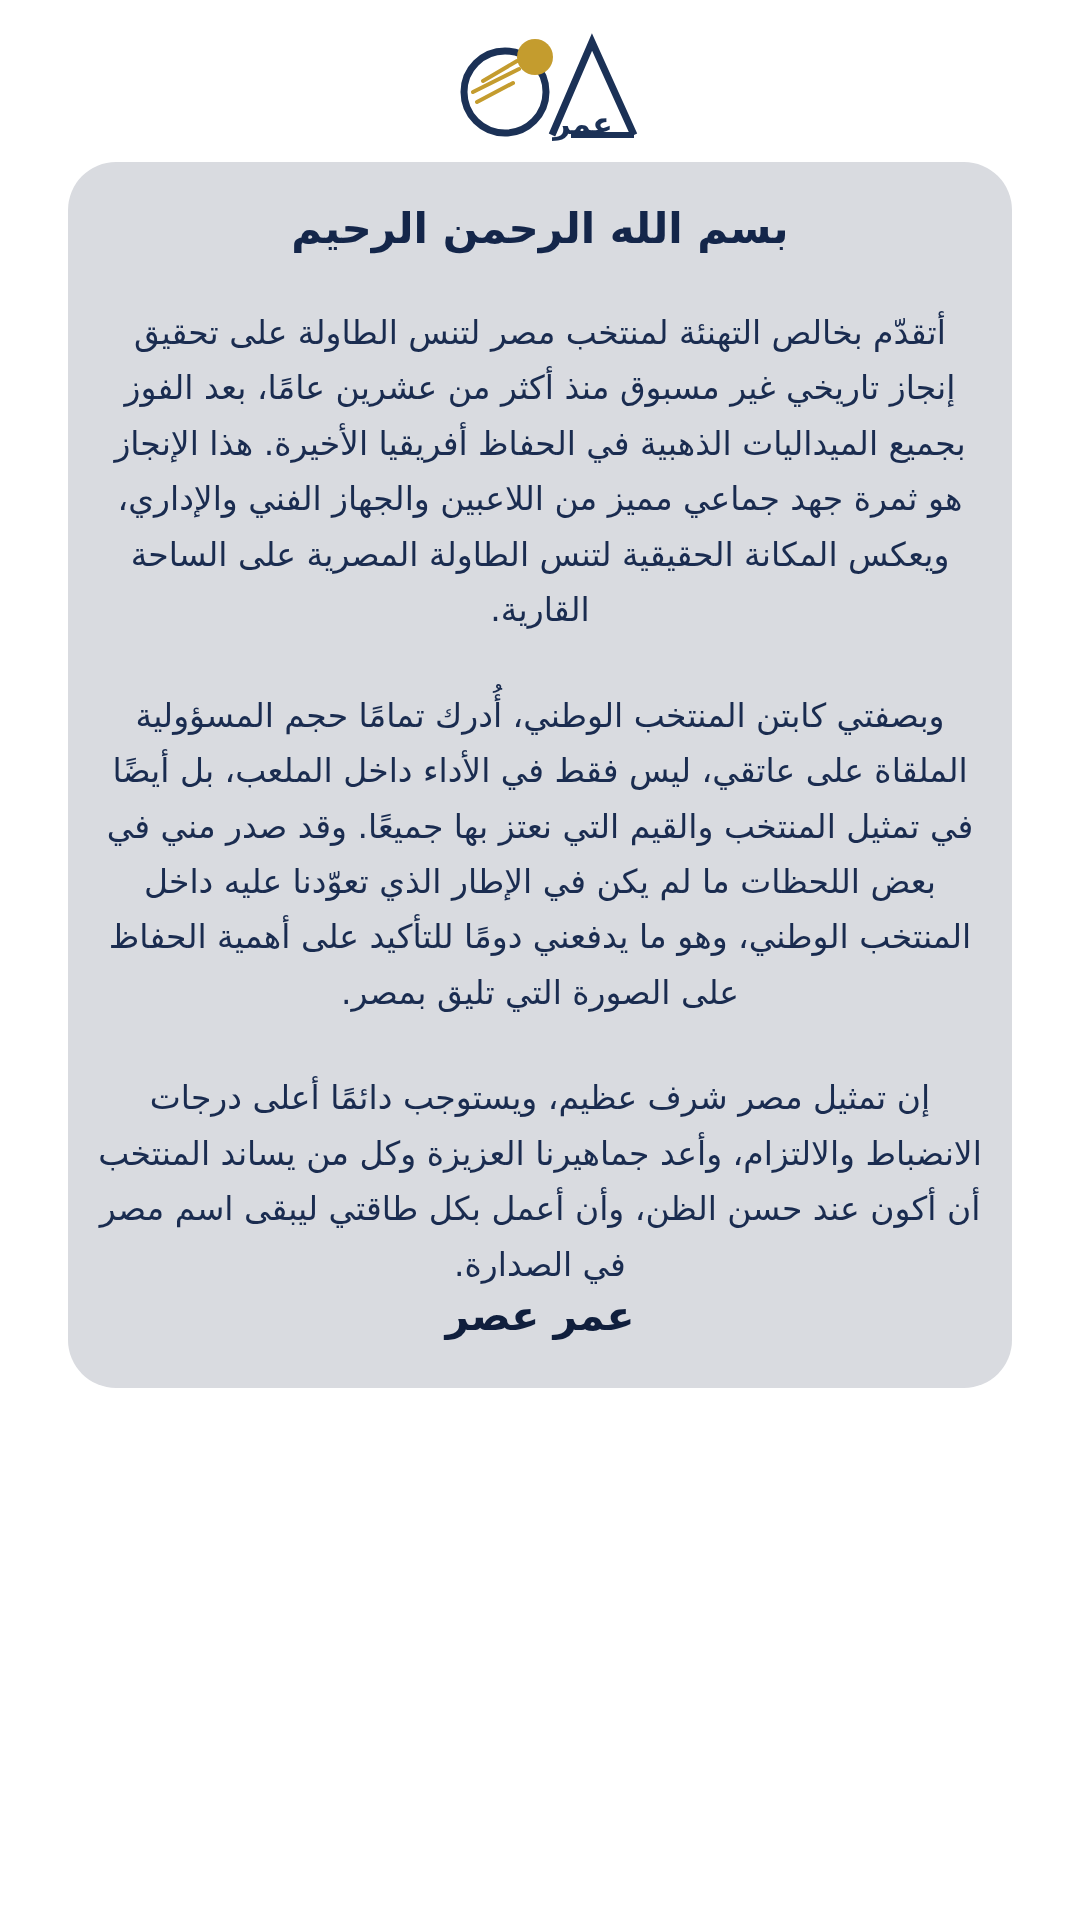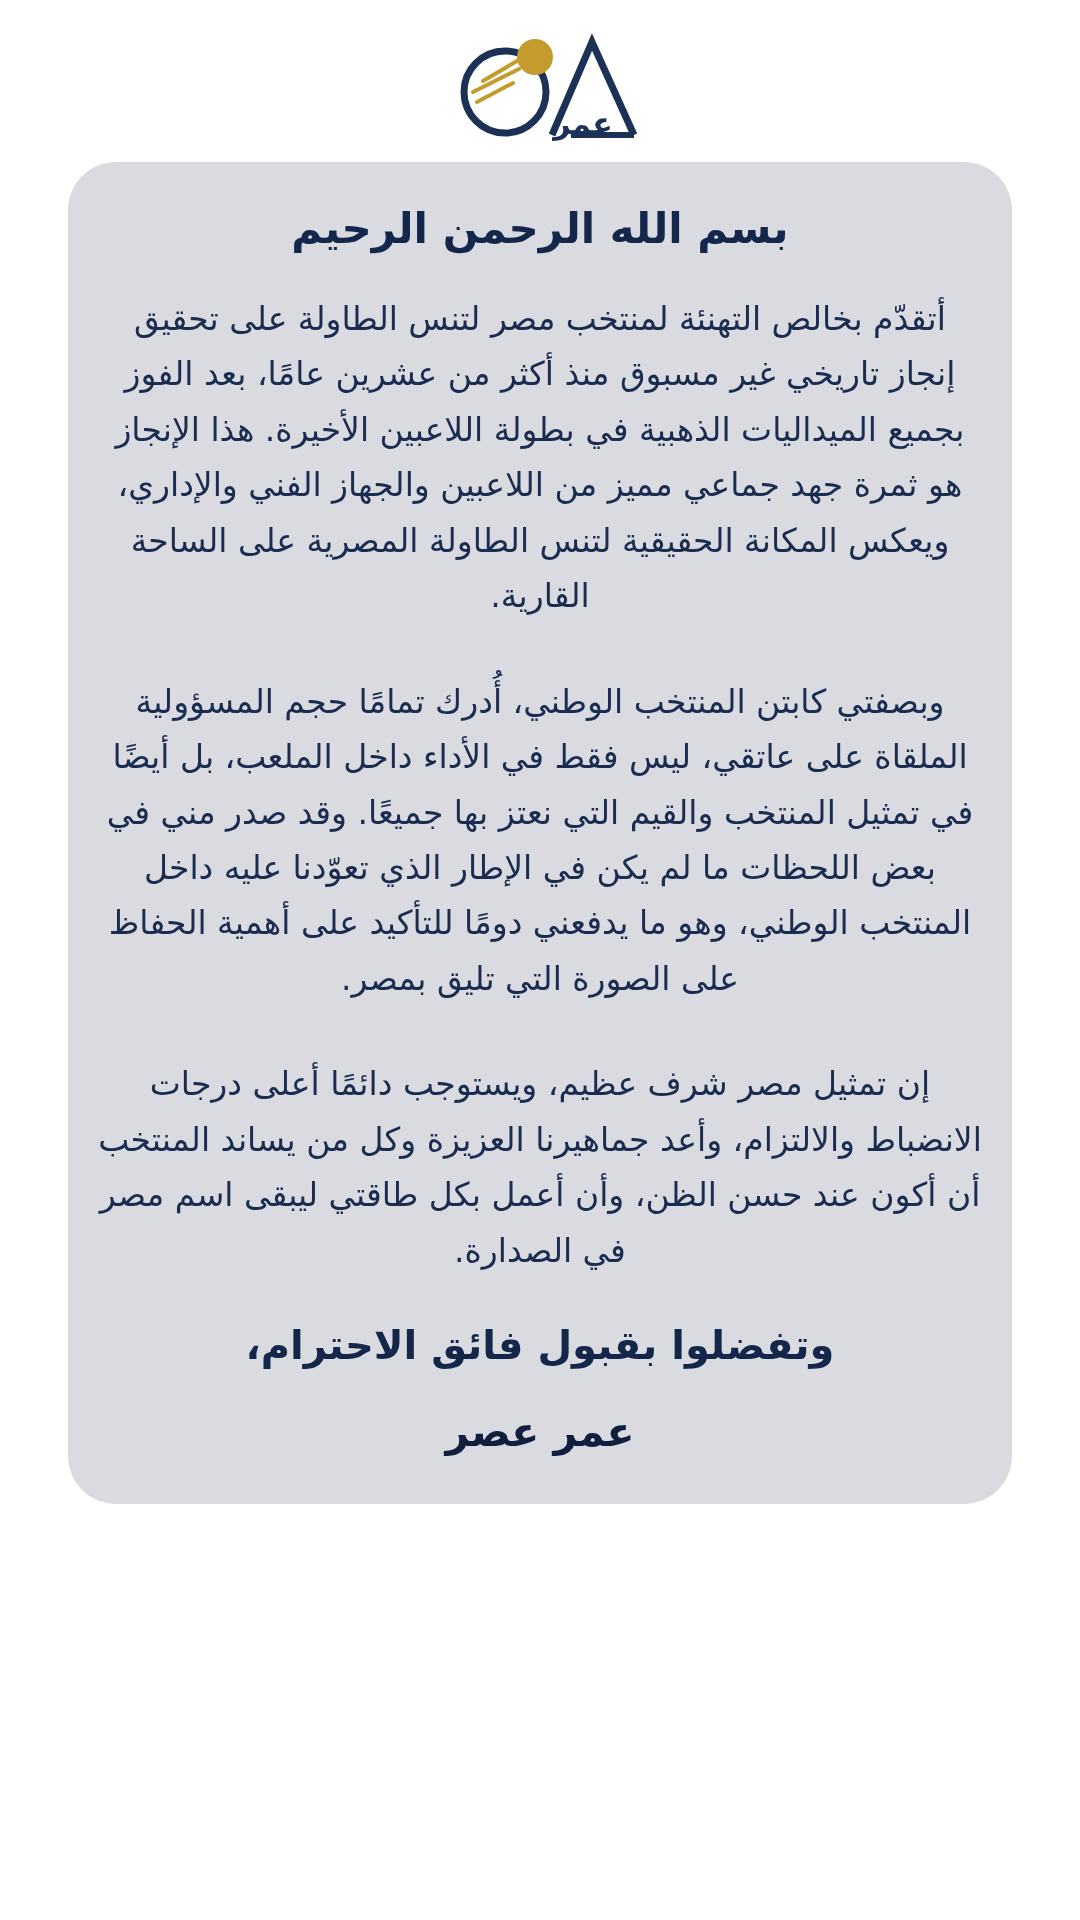--- a/index.html
+++ b/index.html
@@ -31,21 +31,21 @@
     border-radius: 48px;
     padding: 42px 30px 34px 30px;
     direction: rtl;
     text-align: center;
     color: #17294b;
   }
   .basmala {
     font-size: 42px;
     font-weight: 700;
     color: #14264a;
-    margin-bottom: 38px;
+    margin-bottom: 52px;
     letter-spacing: 0;
   }
   .body-text p {
     font-size: 33px;
     line-height: 1.68;
     font-weight: 500;
     color: #1a2c50;
     margin-bottom: 50px;
   }
   .body-text p:last-child { margin-bottom: 0; }
@@ -89,23 +89,22 @@
 
       <line x1="140" y1="109" x2="203" y2="109" stroke="#1b3156" stroke-width="6"></line>
     </svg>
   </div>
 
   <div class="card">
 
     <h1 class="basmala">بسم الله الرحمن الرحيم</h1>
 
     <div class="body-text">
-      <p>أتقدّم بخالص التهنئة لمنتخب مصر لتنس الطاولة على تحقيق إنجاز تاريخي غير مسبوق منذ أكثر من عشرين عامًا، بعد الفوز بجميع الميداليات الذهبية في بطولة اللاعبين الأخيرة. هذا الإنجاز هو ثمرة جهد جماعي مميز من اللاعبين والجهاز الفني والإداري، ويعكس المكانة الحقيقية لتنس الطاولة المصرية على الساحة القارية.</p>
+      <p>أتقدّم بخالص التهنئة لمنتخب مصر لتنس الطاولة على تحقيق إنجاز تاريخي غير مسبوق منذ أكثر من عشرين عامًا، بعد الفوز بجميع الميداليات الذهبية في الحفاظ أفريقيا الأخيرة. هذا الإنجاز هو ثمرة جهد جماعي مميز من اللاعبين والجهاز الفني والإداري، ويعكس المكانة الحقيقية لتنس الطاولة المصرية على الساحة القارية.</p>
       <p>وبصفتي كابتن المنتخب الوطني، أُدرك تمامًا حجم المسؤولية الملقاة على عاتقي، ليس فقط في الأداء داخل الملعب، بل أيضًا في تمثيل المنتخب والقيم التي نعتز بها جميعًا. وقد صدر مني في بعض اللحظات ما لم يكن في الإطار الذي تعوّدنا عليه داخل المنتخب الوطني، وهو ما يدفعني دومًا للتأكيد على أهمية الحفاظ على الصورة التي تليق بمصر.</p>
       <p>إن تمثيل مصر شرف عظيم، ويستوجب دائمًا أعلى درجات الانضباط والالتزام، وأعد جماهيرنا العزيزة وكل من يساند المنتخب أن أكون عند حسن الظن، وأن أعمل بكل طاقتي ليبقى اسم مصر في الصدارة.</p>
     </div>
 
-    <div class="closing">وتفضلوا بقبول فائق الاحترام،</div>
 
     <div class="sig-name">عمر عصر</div>
 
   </div>
 </div>
 
 </body></html>

